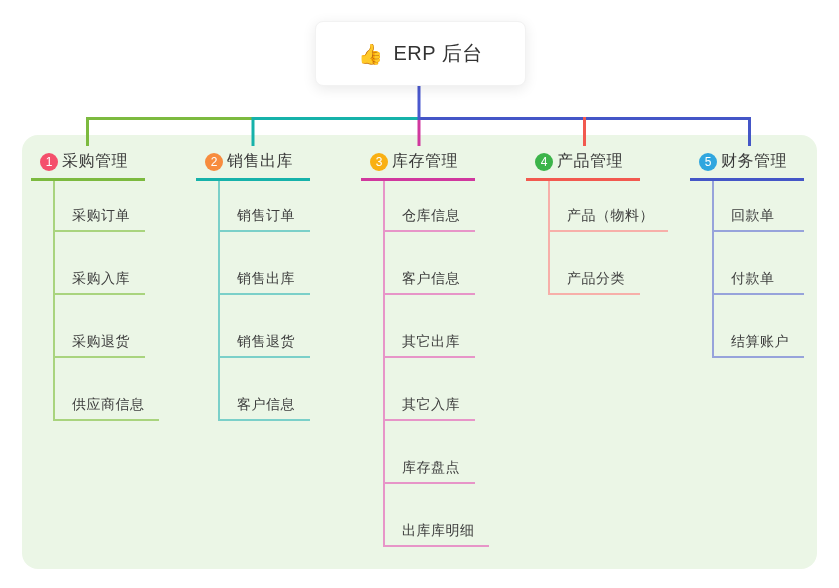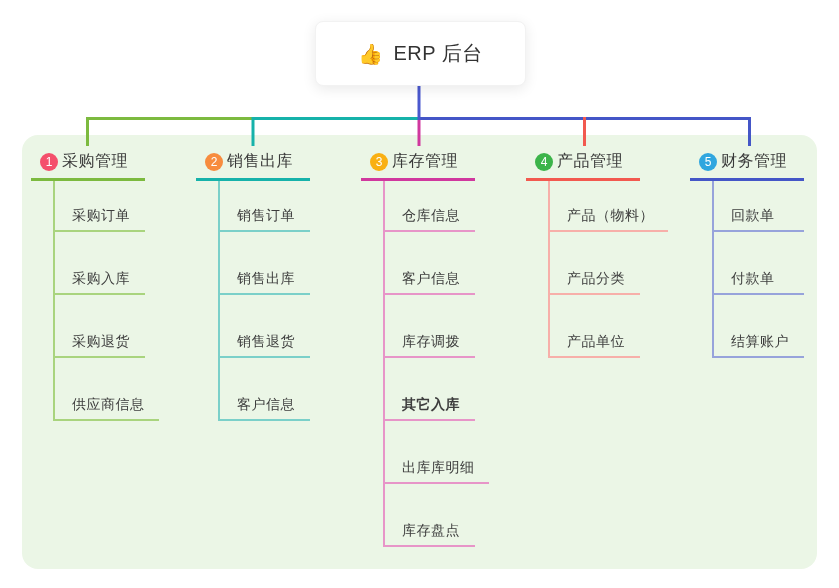--- a/index.html
+++ b/index.html
@@ -94,36 +94,35 @@
 </div>
 
 <div class="branch" style="left:361px;">
   <div class="branch-header" style="border-bottom-color: rgb(208, 56, 158);">
     <span class="badge" style="background-color: rgb(249, 176, 19);">3</span>
     <span class="branch-label">库存管理</span>
   </div>
   <div class="children" style="border-left-color: rgb(231, 149, 200);">
     <div class="child" style="border-bottom-color: rgb(231, 149, 200);">仓库信息</div>
     <div class="child" style="border-bottom-color: rgb(231, 149, 200);">客户信息</div>
-    <div class="child" style="border-bottom-color: rgb(231, 149, 200);">库存调拨</div>
-    <div class="child" style="border-bottom-color: rgb(231, 149, 200); font-weight: bold;">其它入库</div>
+    <div class="child" style="border-bottom-color: rgb(231, 149, 200);">其它出库</div>
+    <div class="child" style="border-bottom-color: rgb(231, 149, 200);">其它入库</div>
+    <div class="child" style="border-bottom-color: rgb(231, 149, 200);">库存盘点</div>
     <div class="child" style="border-bottom-color: rgb(231, 149, 200);">出库库明细</div>
-    <div class="child" style="border-bottom-color: rgb(231, 149, 200);">库存盘点</div>
   </div>
 </div>
 
 <div class="branch" style="left:526px;">
   <div class="branch-header" style="border-bottom-color: rgb(242, 89, 79);">
     <span class="badge" style="background-color: rgb(60, 180, 74);">4</span>
     <span class="branch-label">产品管理</span>
   </div>
   <div class="children" style="border-left-color: rgb(247, 175, 169);">
     <div class="child" style="border-bottom-color: rgb(247, 175, 169); font-family: Liberation Serif, serif;">产品（物料）</div>
     <div class="child" style="border-bottom-color: rgb(247, 175, 169);">产品分类</div>
-    <div class="child" style="border-bottom-color: rgb(247, 175, 169);">产品单位</div>
   </div>
 </div>
 
 <div class="branch" style="left:690px;">
   <div class="branch-header" style="border-bottom-color: rgb(68, 86, 199);">
     <span class="badge" style="background-color: rgb(48, 166, 223);">5</span>
     <span class="branch-label">财务管理</span>
   </div>
   <div class="children" style="border-left-color: rgb(151, 163, 219);">
     <div class="child" style="border-bottom-color: rgb(151, 163, 219); text-align: center;">回款单</div>

